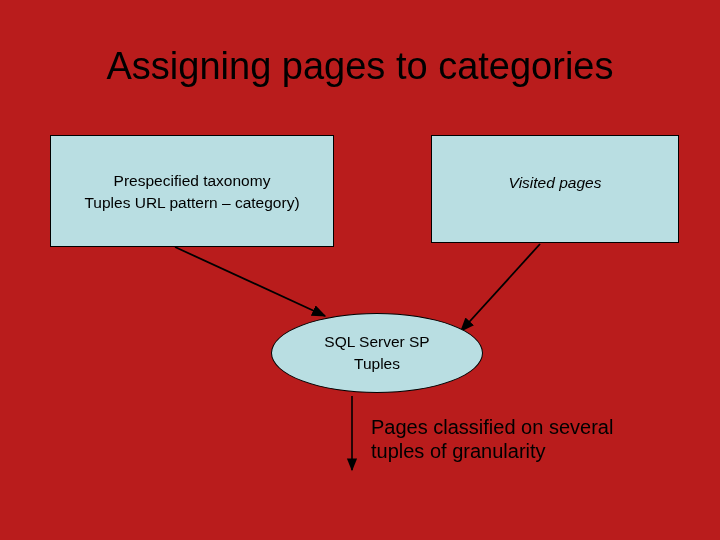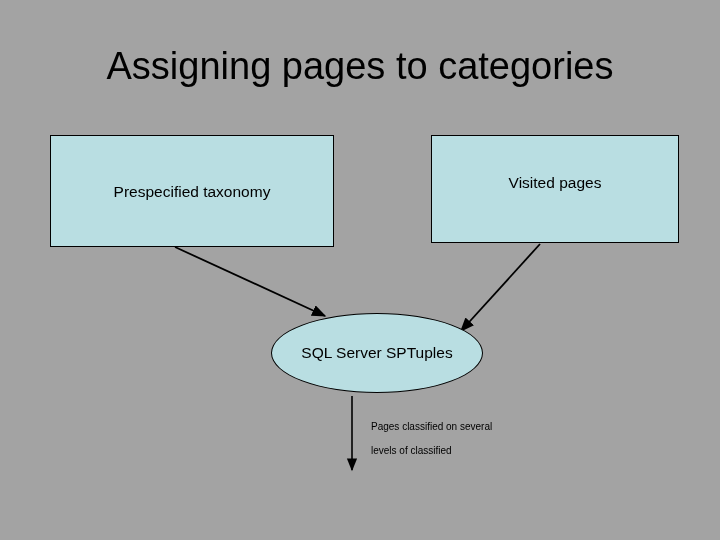--- a/index.html
+++ b/index.html
@@ -5,21 +5,21 @@
 <style>
   html, body {
     margin: 0;
     padding: 0;
     background: #ffffff;
   }
   #slide {
     position: relative;
     width: 720px;
     height: 540px;
-    background: #a3a3a3;
+    background: #b91c1c;
     overflow: hidden;
     font-family: "Liberation Sans", sans-serif;
     color: #000000;
   }
   #slide-title {
     position: absolute;
     left: 0px;
     top: 44px;
     width: 720px;
     text-align: center;
@@ -49,48 +49,50 @@
     width: 284px;
     height: 112px;
     padding-top: 2px;
   }
   #box-visited {
     left: 431px;
     top: 135px;
     width: 248px;
     height: 108px;
     padding-bottom: 12px;
+    font-style: italic;
   }
   .flow-line {
     display: block;
     white-space: pre;
   }
   #ellipse-sqlserver {
     position: absolute;
     left: 271px;
     top: 313px;
     width: 212px;
     height: 80px;
     box-sizing: border-box;
     background: #b9dee2;
     border: 1.5px solid #000000;
     border-radius: 50%;
     display: flex;
+    flex-direction: column;
     align-items: center;
     justify-content: center;
     text-align: center;
     font-size: 15.5px;
     line-height: 22px;
   }
   #caption-granularity {
     position: absolute;
     left: 371px;
     top: 415px;
     width: 250px;
-    font-size: 10px;
+    font-size: 20px;
     line-height: 24px;
     text-align: left;
     color: #000000;
   }
   #arrow-layer {
     position: absolute;
     left: 0;
     top: 0;
     width: 720px;
     height: 540px;
@@ -110,29 +112,30 @@
         <path d="M0,0 L8,3.2 L0,6.4 z" fill="#000000"></path>
       </marker>
     </defs>
     <line x1="175" y1="247" x2="325" y2="316" stroke="#000000" stroke-width="1.8" marker-end="url(#arrowhead)"></line>
     <line x1="540" y1="244" x2="461" y2="331" stroke="#000000" stroke-width="1.8" marker-end="url(#arrowhead)"></line>
     <line x1="352" y1="396" x2="352" y2="470" stroke="#000000" stroke-width="1.6" marker-end="url(#arrowhead)"></line>
   </svg>
 
   <div class="flow-box" id="box-taxonomy">
     <span class="flow-line">Prespecified taxonomy</span>
+    <span class="flow-line">Tuples URL pattern – category)</span>
   </div>
 
   <div class="flow-box" id="box-visited">
     <span class="flow-line">Visited pages</span>
   </div>
 
   <div id="ellipse-sqlserver">
     <span class="flow-line">SQL Server SP</span>
     <span class="flow-line">Tuples</span>
   </div>
 
   <div id="caption-granularity">
     <span class="flow-line">Pages classified on several</span>
-    <span class="flow-line">levels of classified</span>
+    <span class="flow-line">tuples of granularity</span>
   </div>
 
 </div>
 
 </body></html>

